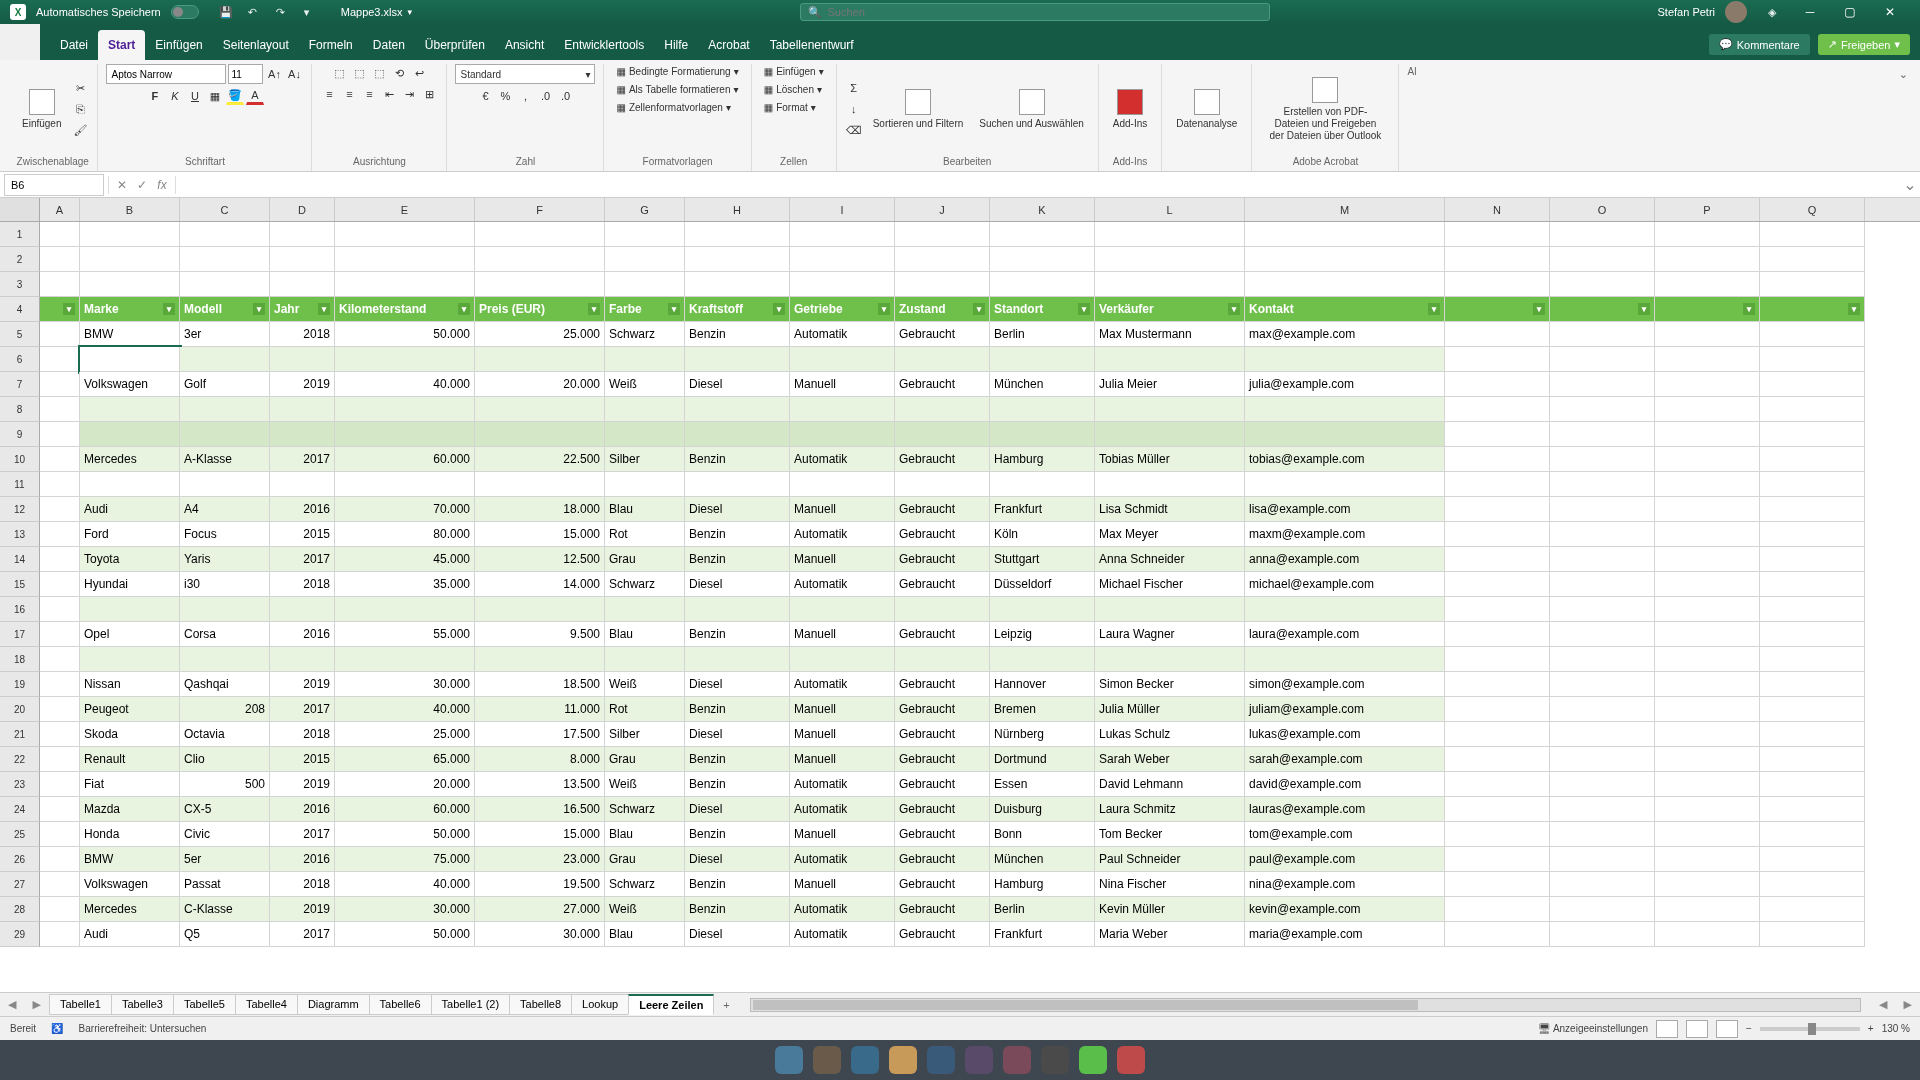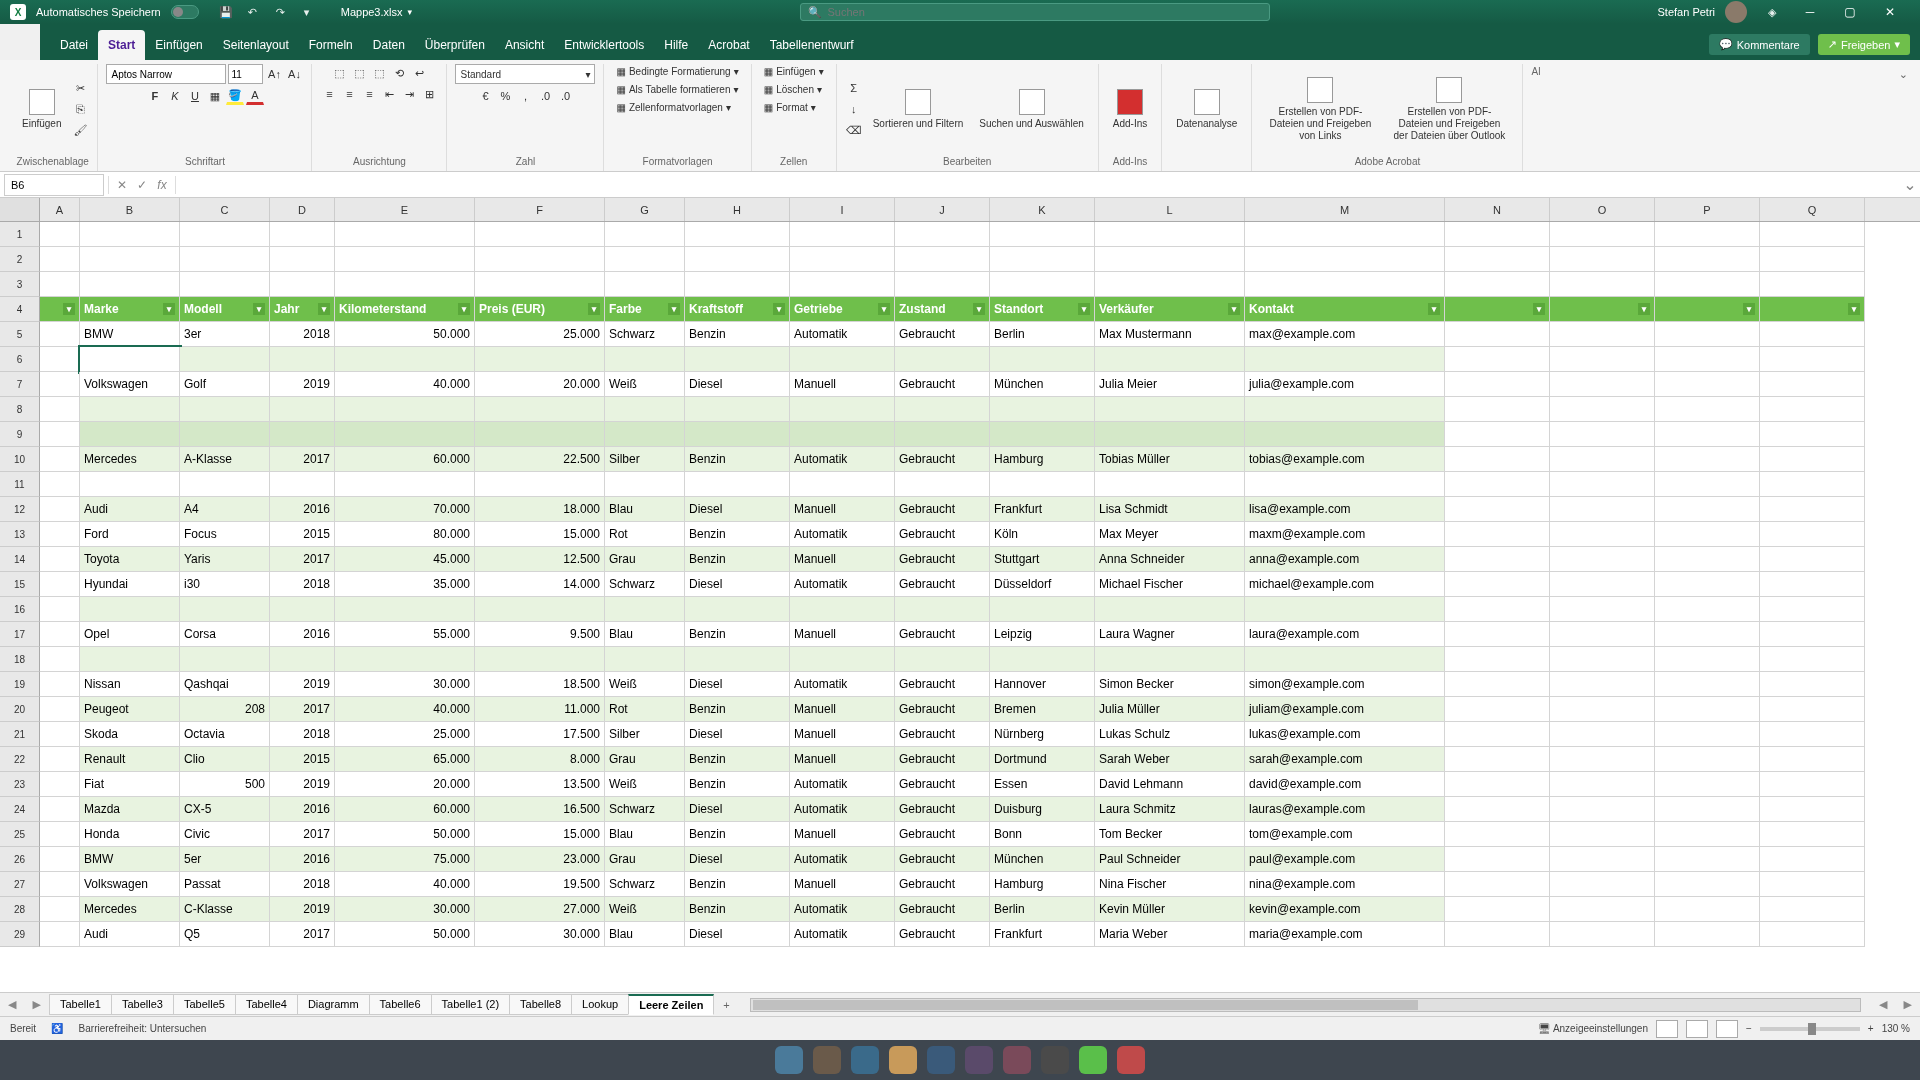--- a/index.html
+++ b/index.html
@@ -296,24 +296,20 @@
     <div class="rgroup-body">
       <div class="rbtn-lg">
           <div class="ico"></div>
           <span>Datenanalyse</span>
         </div>
     </div>
     <div class="rgroup-title">&nbsp;</div>
   </div>
   <div class="rgroup">
     <div class="rgroup-body">
-      <div class="rbtn-lg" style="max-width:120px;">
-          <div class="ico"></div>
-          <span>Erstellen von PDF-Dateien und Freigeben von Links</span>
-        </div>
       <div class="rbtn-lg" style="max-width:130px;">
           <div class="ico"></div>
           <span>Erstellen von PDF-Dateien und Freigeben der Dateien über Outlook</span>
         </div>
     </div>
     <div class="rgroup-title">Adobe Acrobat</div>
   </div>
   <div class="rgroup" style="border-right:none;">
     <div class="rgroup-title">AI</div>
   </div>

